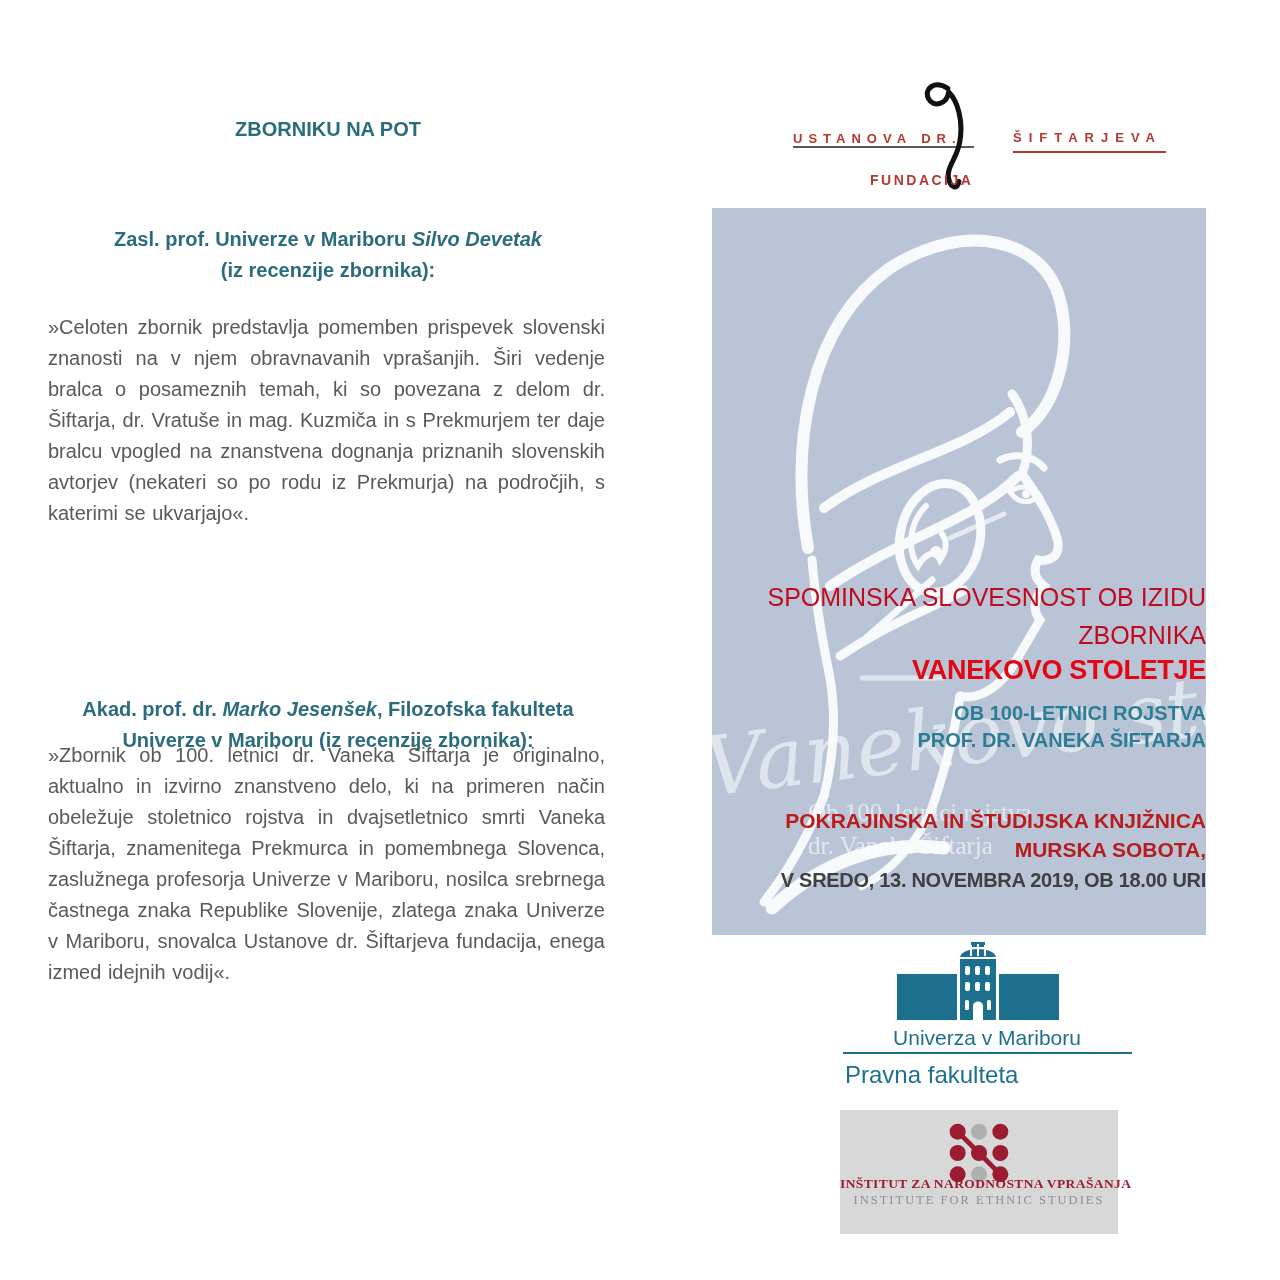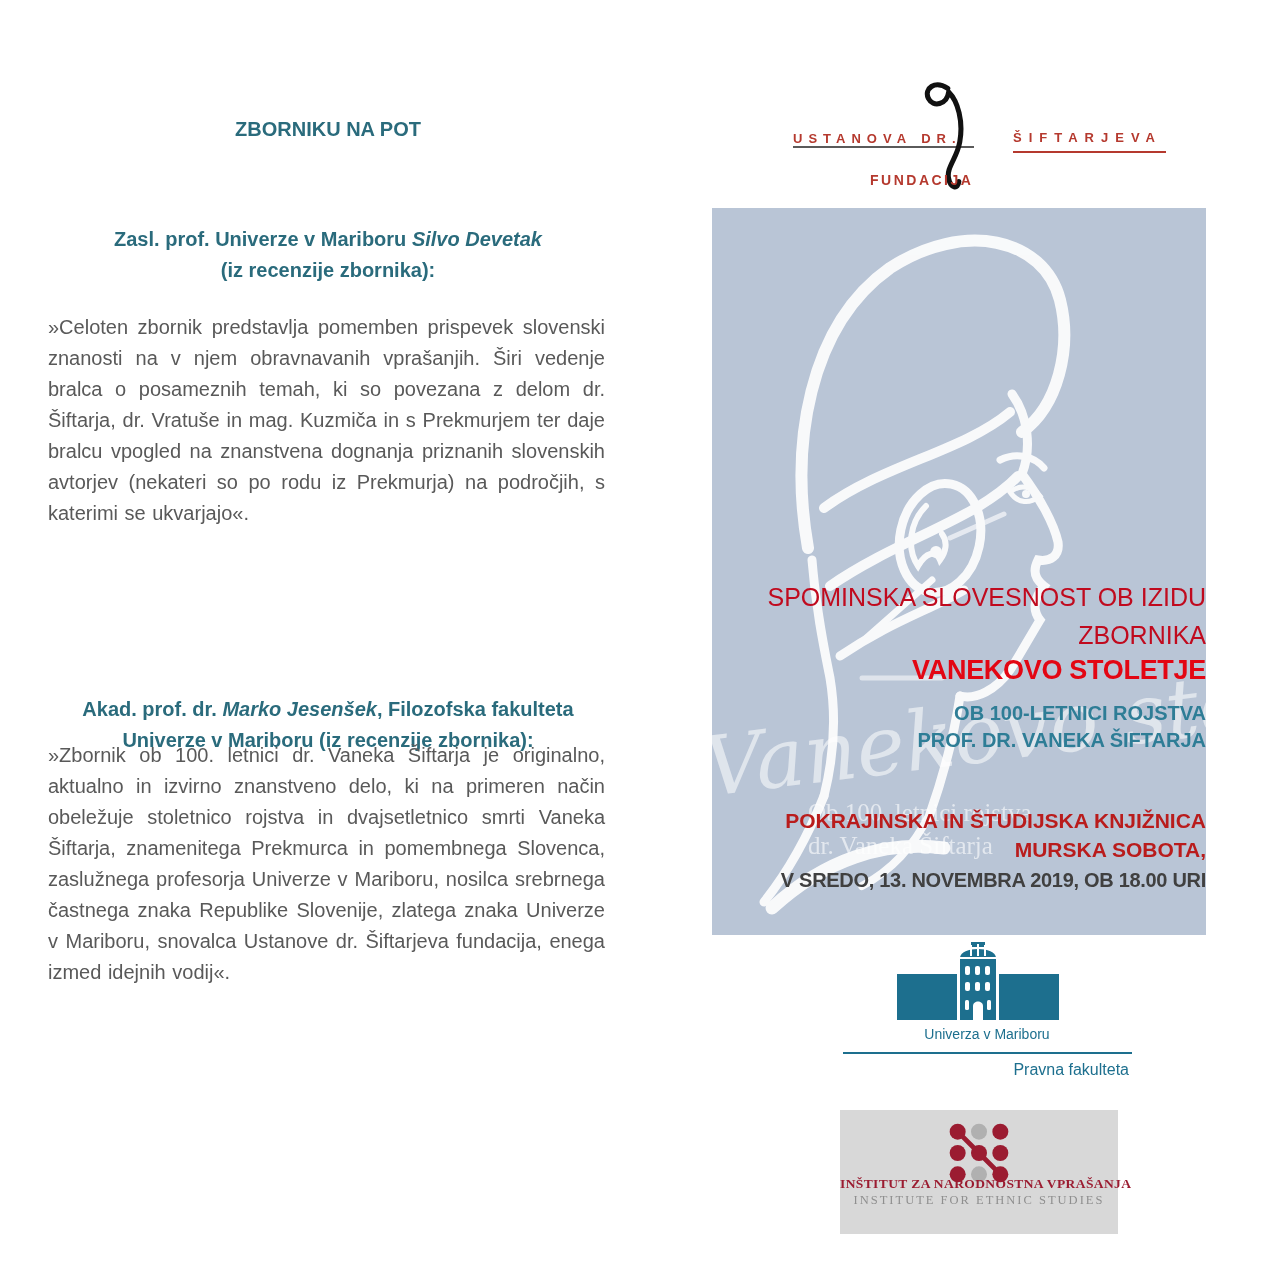--- a/index.html
+++ b/index.html
@@ -37,23 +37,23 @@
             font-size:25px;line-height:33px;color:rgba(255,255,255,0.6);}
   .ev{width:494px;text-align:right;z-index:2;white-space:nowrap;}
   .ev-title{top:370px;font-size:25px;line-height:38px;color:#c00a1e;}
   .ev-book{top:447px;font-size:27px;font-weight:bold;color:#e30613;letter-spacing:-0.3px;}
   .ev-sub{top:492px;font-size:20px;line-height:27px;font-weight:bold;color:#2e7d96;}
   .ev-venue{top:574px;font-size:21px;line-height:29px;font-weight:bold;color:#b91c1c;margin-top:24px;}
   .ev-date{top:614px;font-size:20px;font-weight:bold;color:#404040;letter-spacing:-0.3px;margin-top:47px;}
 
   
   .um-building{left:897px;top:942px;width:162px;height:82px;}
-  .um-name{left:845px;top:1026px;width:284px;text-align:center;font-size:14px;color:#1d6f8e;}
+  .um-name{left:845px;top:1026px;width:284px;text-align:center;font-size:21px;color:#1d6f8e;}
   .um-line{left:843px;top:1052px;width:289px;border-top:2px solid #1d6f8e;}
-  .um-fac{left:845px;top:1061px;width:284px;text-align:right;font-size:16px;color:#1d6f8e;}
+  .um-fac{left:845px;top:1061px;width:284px;text-align:left;font-size:24px;color:#1d6f8e;}
 
   
   .ies-box{left:840px;top:1110px;width:278px;height:124px;background:#d8d8d8;}
   .ies-dots{left:107px;top:11px;width:64px;height:64px;}
   .ies-sl{left:0;top:66px;width:278px;text-align:center;font-family:"Liberation Serif",serif;
           font-size:13.5px;font-weight:bold;color:#9b1c31;letter-spacing:0.4px;white-space:nowrap;}
   .ies-en{left:0;top:83px;width:278px;text-align:center;font-family:"Liberation Serif",serif;
           font-size:12.5px;color:#8f8f8f;letter-spacing:2px;white-space:nowrap;}
 </style>
 </head>

